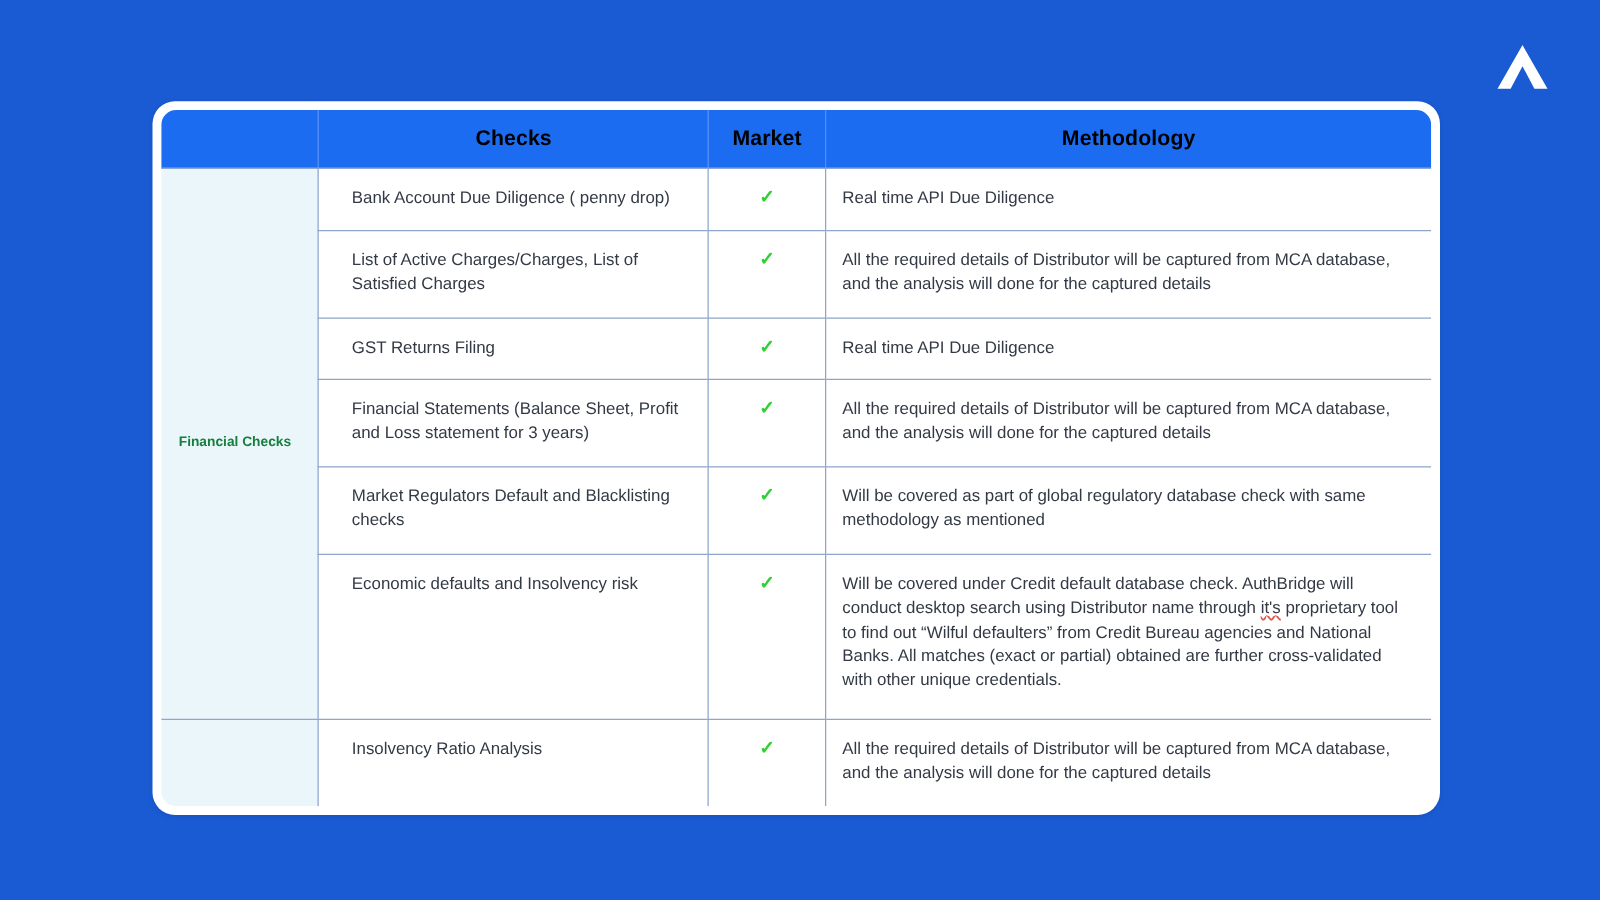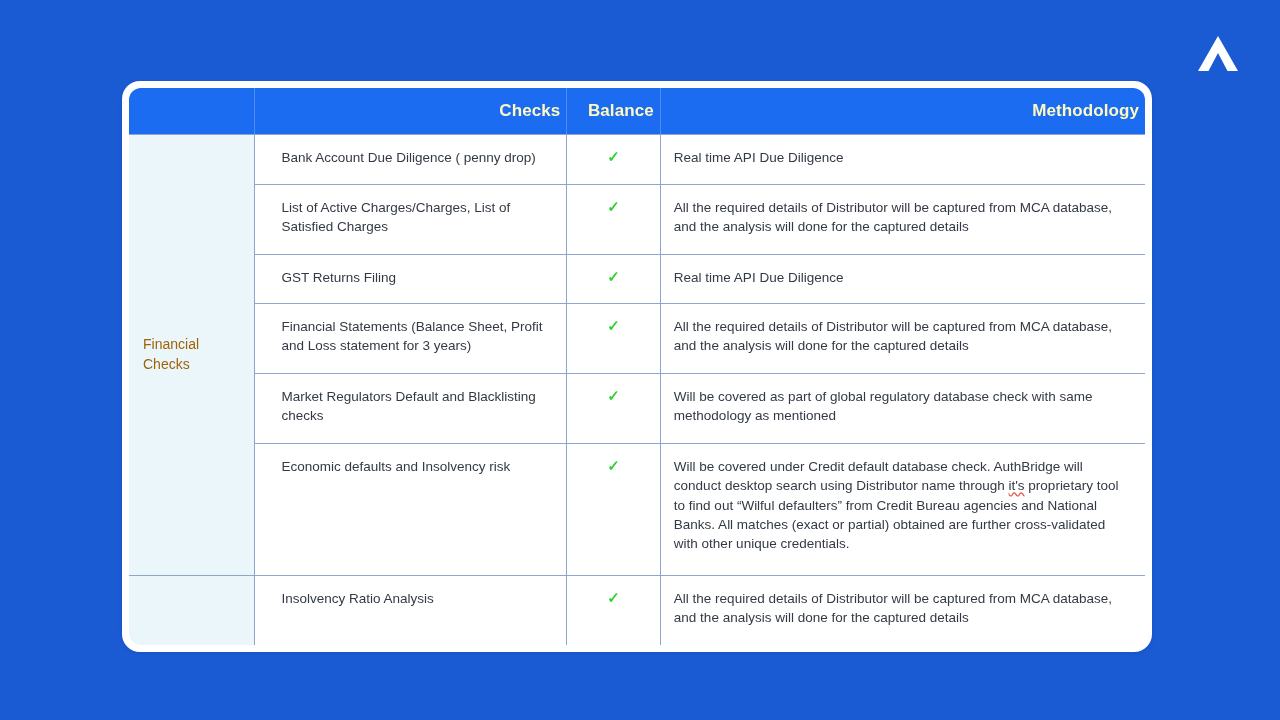--- a/index.html
+++ b/index.html
@@ -44,24 +44,24 @@
     height: 100%;
     border-collapse: collapse;
     table-layout: fixed;
     border-radius: 12px;
     overflow: hidden;
   }
 
   
   #checks-table thead th {
     background: #1b6cf0;
-    color: #fef9c3;
+    color: #000000;
     font-size: 17px;
     font-weight: bold;
-    text-align: right;
+    text-align: center;
     padding: 13px 6px;
     border-right: 1px solid #4f8df5;
     border-bottom: 1px solid #8fa5cc;
     letter-spacing: 0.1px;
   }
   #checks-table thead th:last-child { border-right: none; }
   th.col-group { border-right: 1px solid #4f8df5; }
 
   
   #checks-table td {
@@ -70,24 +70,25 @@
     background: #ffffff;
     color: #333a45;
     font-size: 13.5px;
     line-height: 1.42;
     padding: 13px 11px;
   }
   #checks-table td.group-cell {
     background: #eaf6fa;
     vertical-align: middle;
     text-align: left;
-    font-size: 14px;
-    color: #a16207;
+    font-size: 11px;
+    color: #15803d;
     padding-left: 14px;
     border-left: none;
+    font-weight: bold;
   }
   #checks-table td.group-blank {
     background: #eaf6fa;
     border-left: none;
   }
   #checks-table td.check-cell {
     padding-left: 26px;
   }
   #checks-table td.status-cell {
     text-align: center;
@@ -126,21 +127,21 @@
     <colgroup>
       <col style="width:12.4%">
       <col style="width:30.7%">
       <col style="width:9.2%">
       <col style="width:47.7%">
     </colgroup>
     <thead>
       <tr>
         <th class="col-group"></th>
         <th>Checks</th>
-        <th>Balance</th>
+        <th>Market</th>
         <th>Methodology</th>
       </tr>
     </thead>
     <tbody>
 
       <tr>
         <td class="group-cell" rowspan="6">Financial Checks</td>
         <td class="check-cell">Bank Account Due Diligence ( penny drop)</td>
         <td class="status-cell"><span class="check-mark">✓</span></td>
         <td class="method-cell">Real time API Due Diligence</td>

